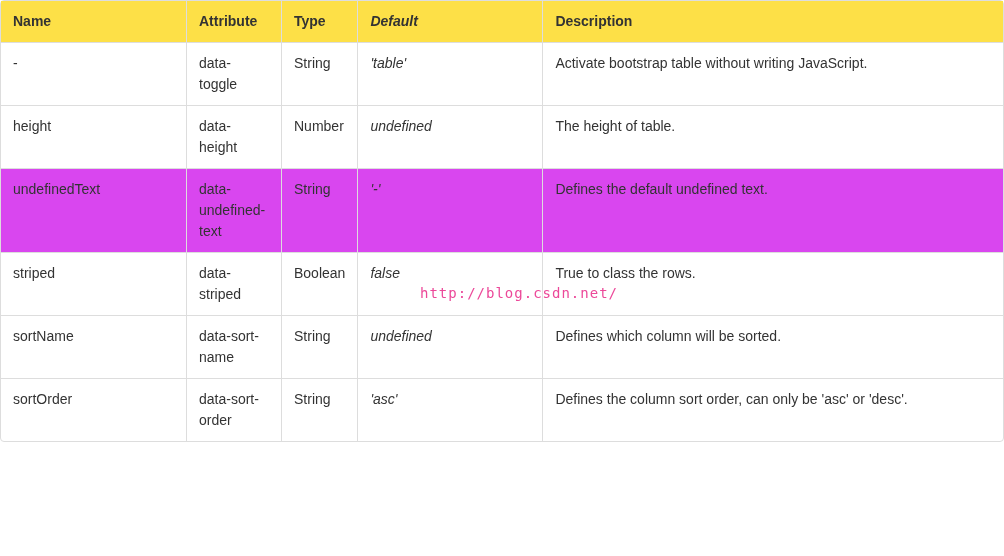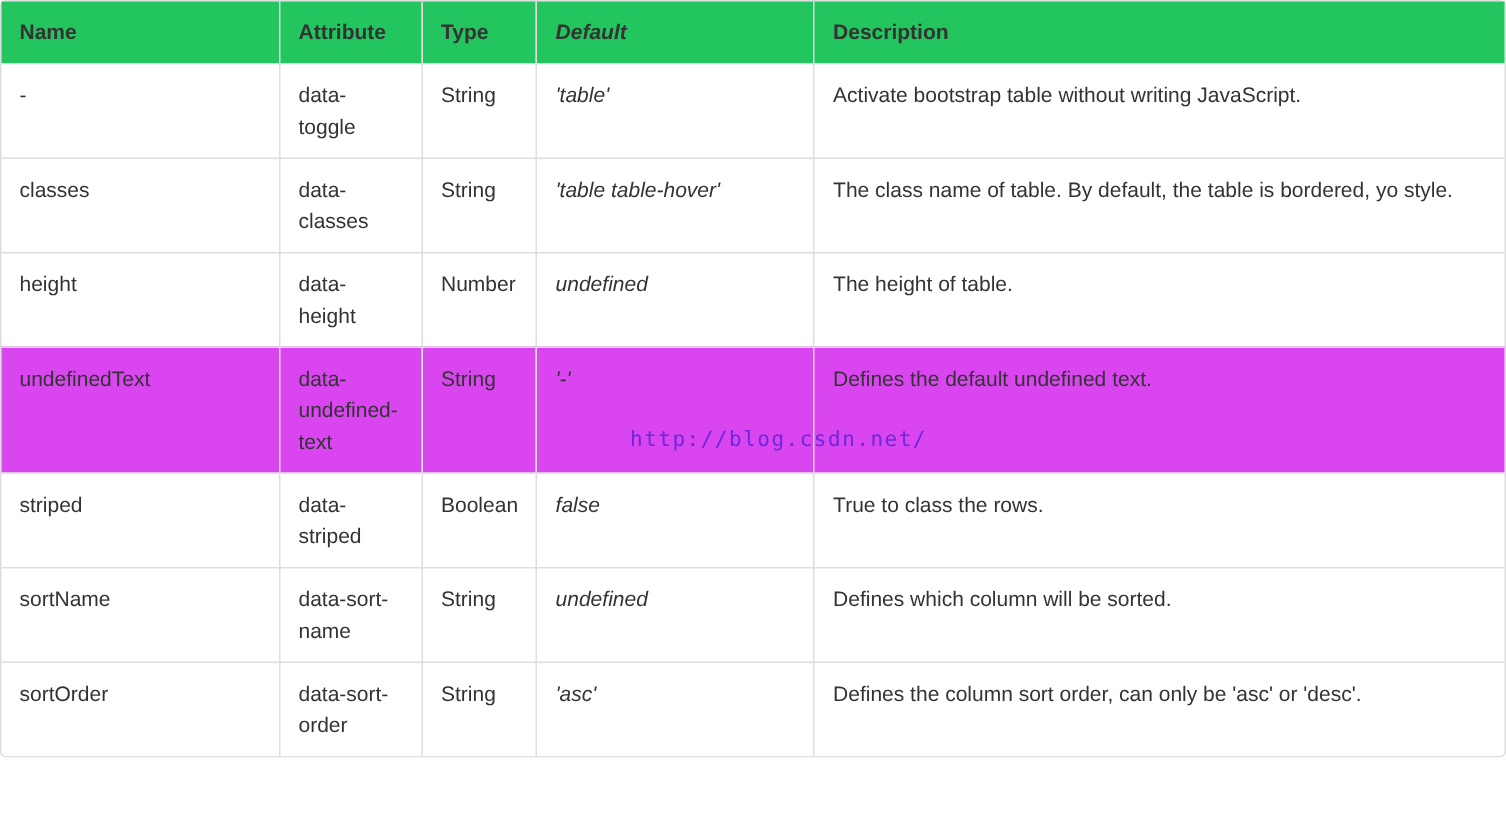--- a/index.html
+++ b/index.html
@@ -32,35 +32,35 @@
       line-height: 1.5;
     }
     .table th:first-child,
     .table td:first-child {
       border-left: none;
     }
     .table thead th {
       border-top: none;
       font-weight: 700;
       color: #333;
-      background: #22c55e;
+      background: #fde047;
     }
     .table tbody tr.highlight td {
       background-color: #d946ef;
     }
     .col-name { width: 185px; }
     .col-attribute { width: 95px; margin-left: 19px; }
     .col-type { width: 75px; }
     .col-default { width: 185px; font-style: italic; }
     .col-description { }
     .watermark {
       position: absolute;
       top: 285px;
       left: 420px;
-      color: #6d28d9;
+      color: #ec4899;
       font-size: 14px;
       font-family: monospace;
       letter-spacing: 1px;
       pointer-events: none;
       z-index: 10;
     }
   </style>
 </head>
 <body>
 
@@ -76,27 +76,20 @@
       <th class="col-description">Description</th>
     </tr>
   </thead>
   <tbody id="table-body">
   <tr>
         <td class="col-name">-</td>
         <td class="col-attribute">data-toggle</td>
         <td class="col-type">String</td>
         <td class="col-default">'table'</td>
         <td class="col-description">Activate bootstrap table without writing JavaScript.</td>
-      </tr>
-      <tr>
-        <td class="col-name">classes</td>
-        <td class="col-attribute">data-classes</td>
-        <td class="col-type">String</td>
-        <td class="col-default">'table table-hover'</td>
-        <td class="col-description">The class name of table. By default, the table is bordered, yo style.</td>
       </tr>
       <tr>
         <td class="col-name">height</td>
         <td class="col-attribute">data-height</td>
         <td class="col-type">Number</td>
         <td class="col-default">undefined</td>
         <td class="col-description">The height of table.</td>
       </tr>
       <tr class="highlight">
         <td class="col-name">undefinedText</td>

